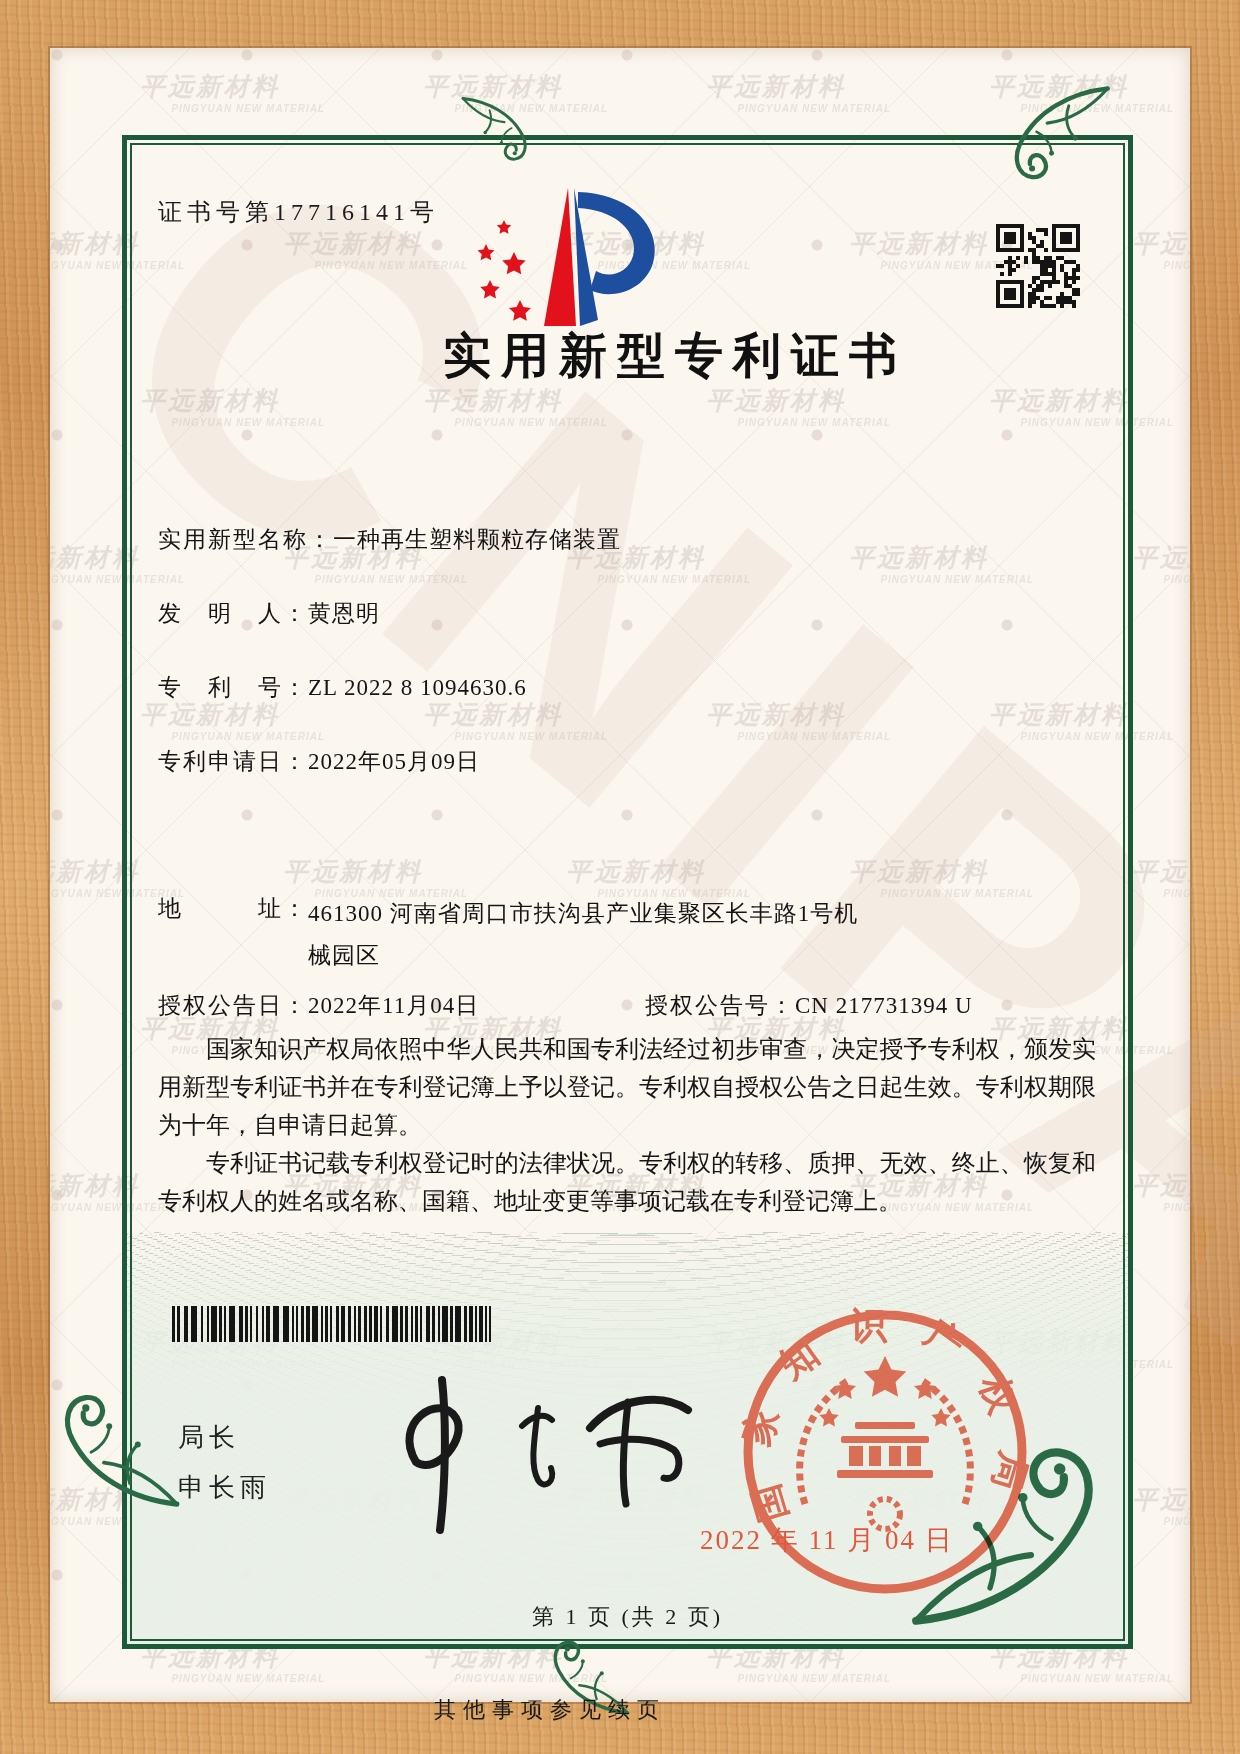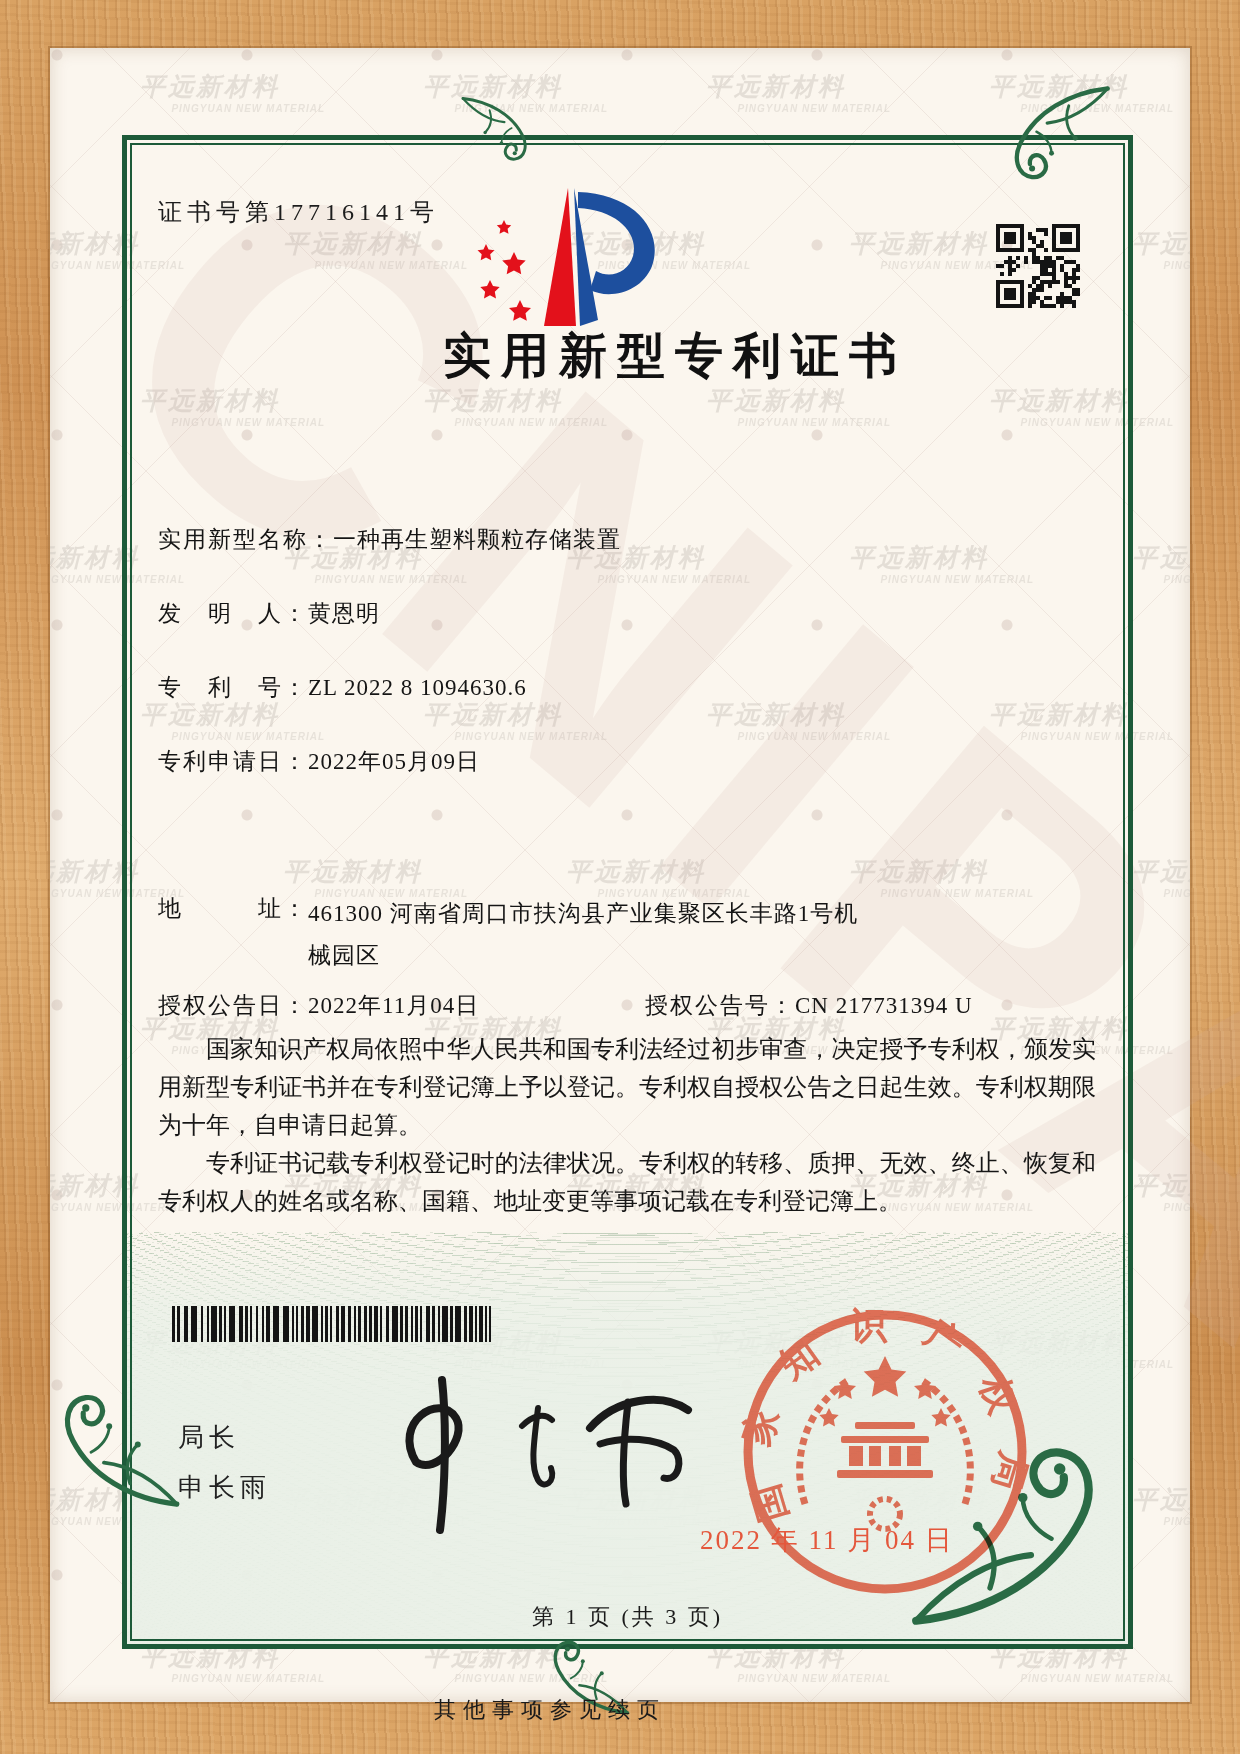--- a/index.html
+++ b/index.html
@@ -578,15 +578,15 @@
       <g fill="none" stroke-width="7" stroke-dasharray="7 5">
         <path d="M-80 52 C-95 6 -78 -46 -36 -72"></path>
         <path d="M80 52 C95 6 78 -46 36 -72"></path>
       </g>
       <circle cx="0" cy="62" r="15" fill="none" stroke-width="6" stroke-dasharray="5 4"></circle>
     </g>
   </svg>
 
   <div class="seal-date">2022 年 11 月 04 日</div>
 
-  <div class="page-info">第 1 页 (共 3 页)</div>
+  <div class="page-info">第 1 页 (共 2 页)</div>
   <div class="footer-note">其他事项参见续页</div>
 </div>
 
 </body></html>

